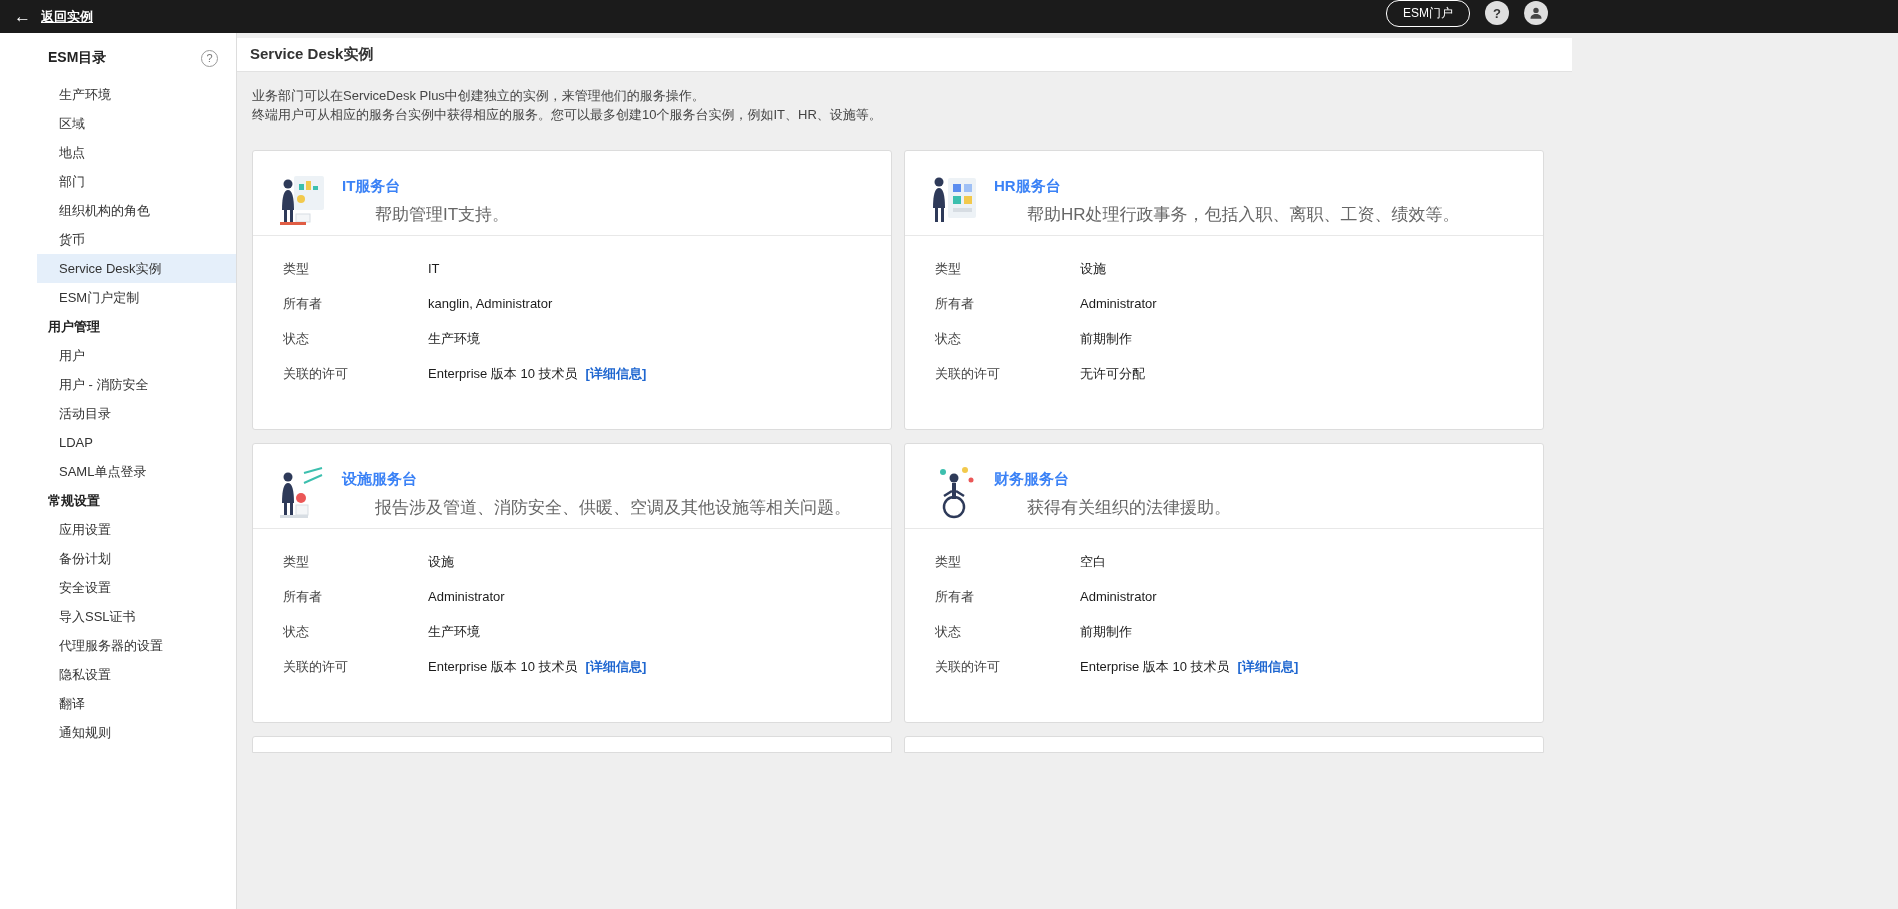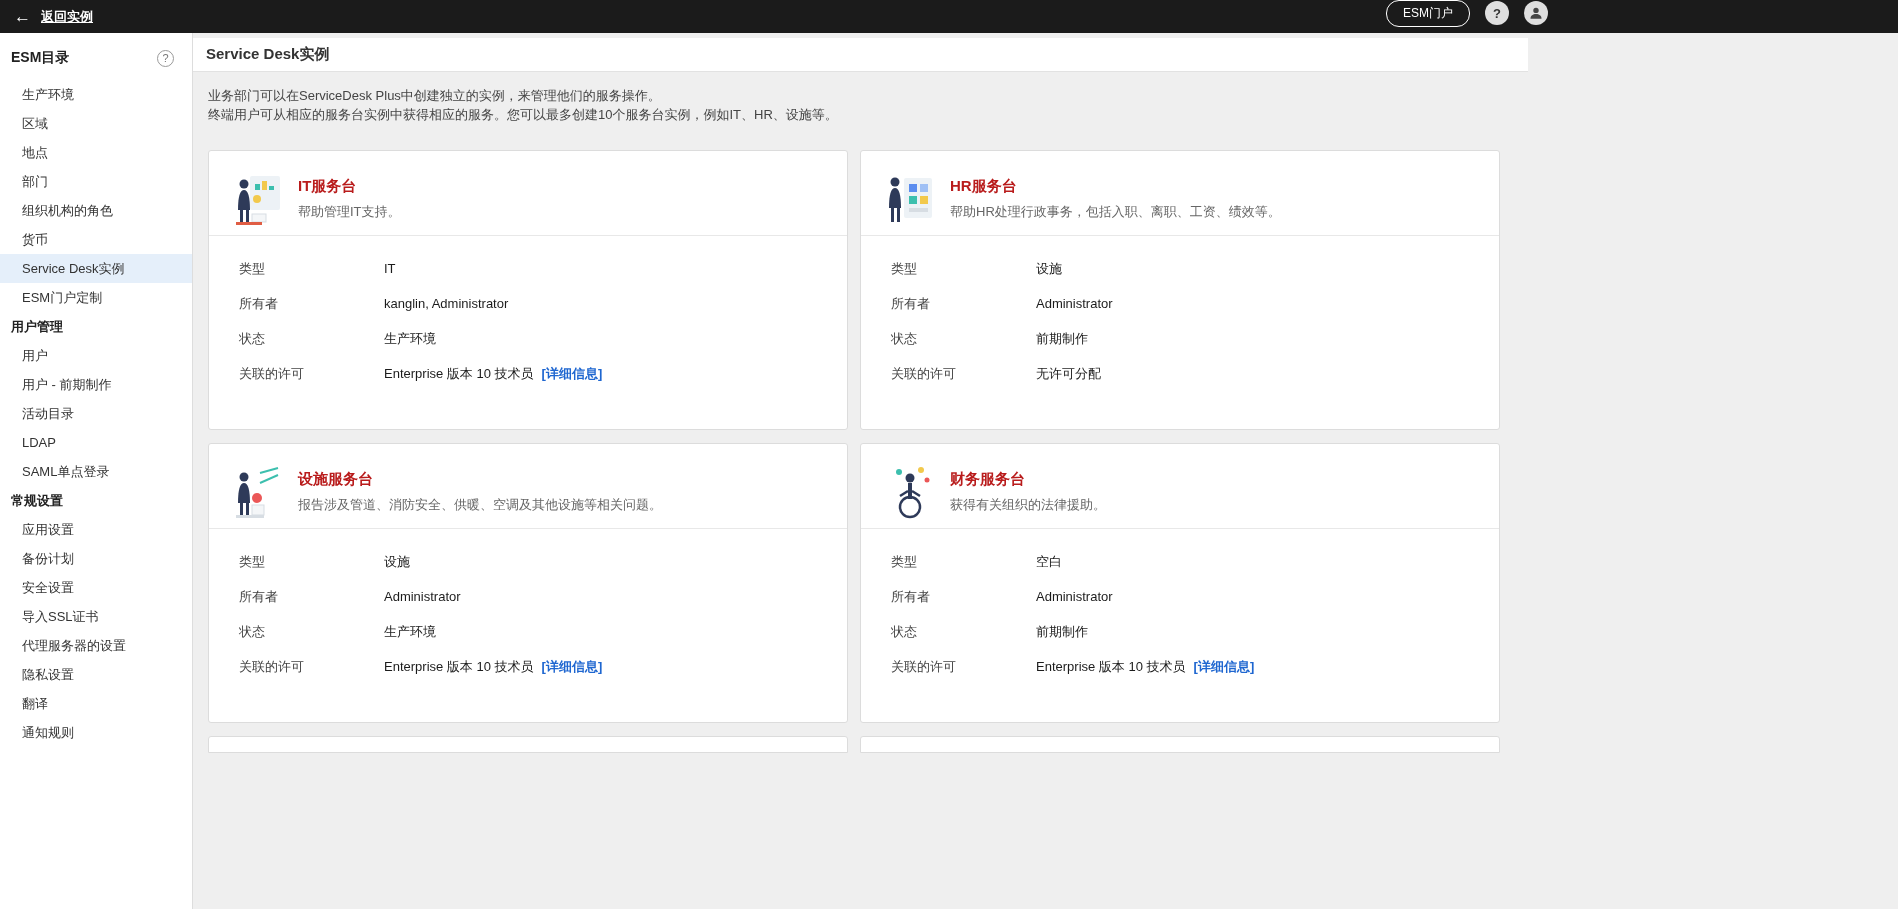--- a/index.html
+++ b/index.html
@@ -14,21 +14,21 @@
   .topbar-right { position:absolute; right:350px; top:0; height:26px; display:flex; align-items:center; gap:15px; }
   .portal-pill { border:1px solid #fff; border-radius:13px; padding:4px 16px; font-size:12px; color:#fff;
     background:transparent; cursor:pointer; font-family:inherit; }
   .tb-circle { width:24px; height:24px; border-radius:50%; background:#dfdfdf; color:#333;
     display:flex; align-items:center; justify-content:center; font-size:13px; font-weight:700; cursor:pointer; }
 
   
   .layout { display:flex; height:876px; }
 
   
-  .sidebar { width:193px; background:#fff; border-right:1px solid #ddd; flex-shrink:0; overflow:hidden; }
+  .sidebar { width:237px; background:#fff; border-right:1px solid #ddd; flex-shrink:0; overflow:hidden;padding-left:37px; }
   .sb-head { display:flex; align-items:center; justify-content:space-between; padding:16px 18px 13px 11px; }
   .sb-title { font-size:14px; font-weight:700; color:#222; }
   .sb-help { width:17px; height:17px; border-radius:50%; border:1px solid #9a9a9a; color:#777; font-size:11px;
     display:flex; align-items:center; justify-content:center; cursor:pointer; }
   .nav-item { height:29px; line-height:29px; padding:0 10px 0 22px; font-size:13px; color:#333;
     cursor:pointer; white-space:nowrap; }
   .nav-item.selected { background:#e5effa; }
   .nav-header { height:29px; line-height:29px; padding:0 10px 0 11px; font-size:13px; font-weight:700; color:#222; }
 
   
@@ -37,22 +37,22 @@
   .page-header { height:34px; background:#fff; border-bottom:1px solid #e2e2e2; display:flex; align-items:center; padding-left:13px; }
   .page-title { font-size:15px; font-weight:700; color:#333; }
   .page-desc { margin:14px 0 0 15px; font-size:13px; color:#444; line-height:19px; }
 
   
   .cards { display:grid; grid-template-columns:640px 640px; column-gap:12px; row-gap:13px; margin:26px 0 0 15px; }
   .card { background:#fff; border:1px solid #dcdcdc; border-radius:3px; height:280px; }
   .card-stub { height:17px; border-radius:3px 3px 0 0; }
   .card-head { display:flex; align-items:flex-start; gap:16px; padding:21px 25px 0 25px; height:85px; border-bottom:1px solid #e8e8e8; }
   .illus { flex-shrink:0; width:48px; display:block; }
-  .card-title { font-size:15px; font-weight:700; color:#b91c1c; padding-top:5px; }
-  .card-sub { font-size:13px; color:#666; margin-top:7px; }
+  .card-title { font-size:15px; font-weight:700; color:#3b82f6; padding-top:5px; }
+  .card-sub { font-size:17px; color:#666; margin-top:7px;margin-left:33px; }
   .card-body { padding:24px 30px 0 30px; }
   .crow { display:flex; align-items:baseline; font-size:13px; height:35px; }
   .clbl { width:145px; color:#444; flex-shrink:0; }
   .cval { font-weight:400; color:#1c1c1c; }
   .details-link { color:#1e66d0; font-weight:700; margin-left:8px; cursor:pointer; text-decoration:none; font-size:13px; }
 </style>
 </head>
 <body>
 
 <header class="topbar">
@@ -83,21 +83,21 @@
       <div class="nav-item">生产环境</div>
       <div class="nav-item">区域</div>
       <div class="nav-item">地点</div>
       <div class="nav-item">部门</div>
       <div class="nav-item">组织机构的角色</div>
       <div class="nav-item">货币</div>
       <div class="nav-item selected">Service Desk实例</div>
       <div class="nav-item">ESM门户定制</div>
       <div class="nav-header">用户管理</div>
       <div class="nav-item">用户</div>
-      <div class="nav-item">用户 - 前期制作</div>
+      <div class="nav-item">用户 - 消防安全</div>
       <div class="nav-item">活动目录</div>
       <div class="nav-item">LDAP</div>
       <div class="nav-item">SAML单点登录</div>
       <div class="nav-header">常规设置</div>
       <div class="nav-item">应用设置</div>
       <div class="nav-item">备份计划</div>
       <div class="nav-item">安全设置</div>
       <div class="nav-item">导入SSL证书</div>
       <div class="nav-item">代理服务器的设置</div>
       <div class="nav-item">隐私设置</div>

